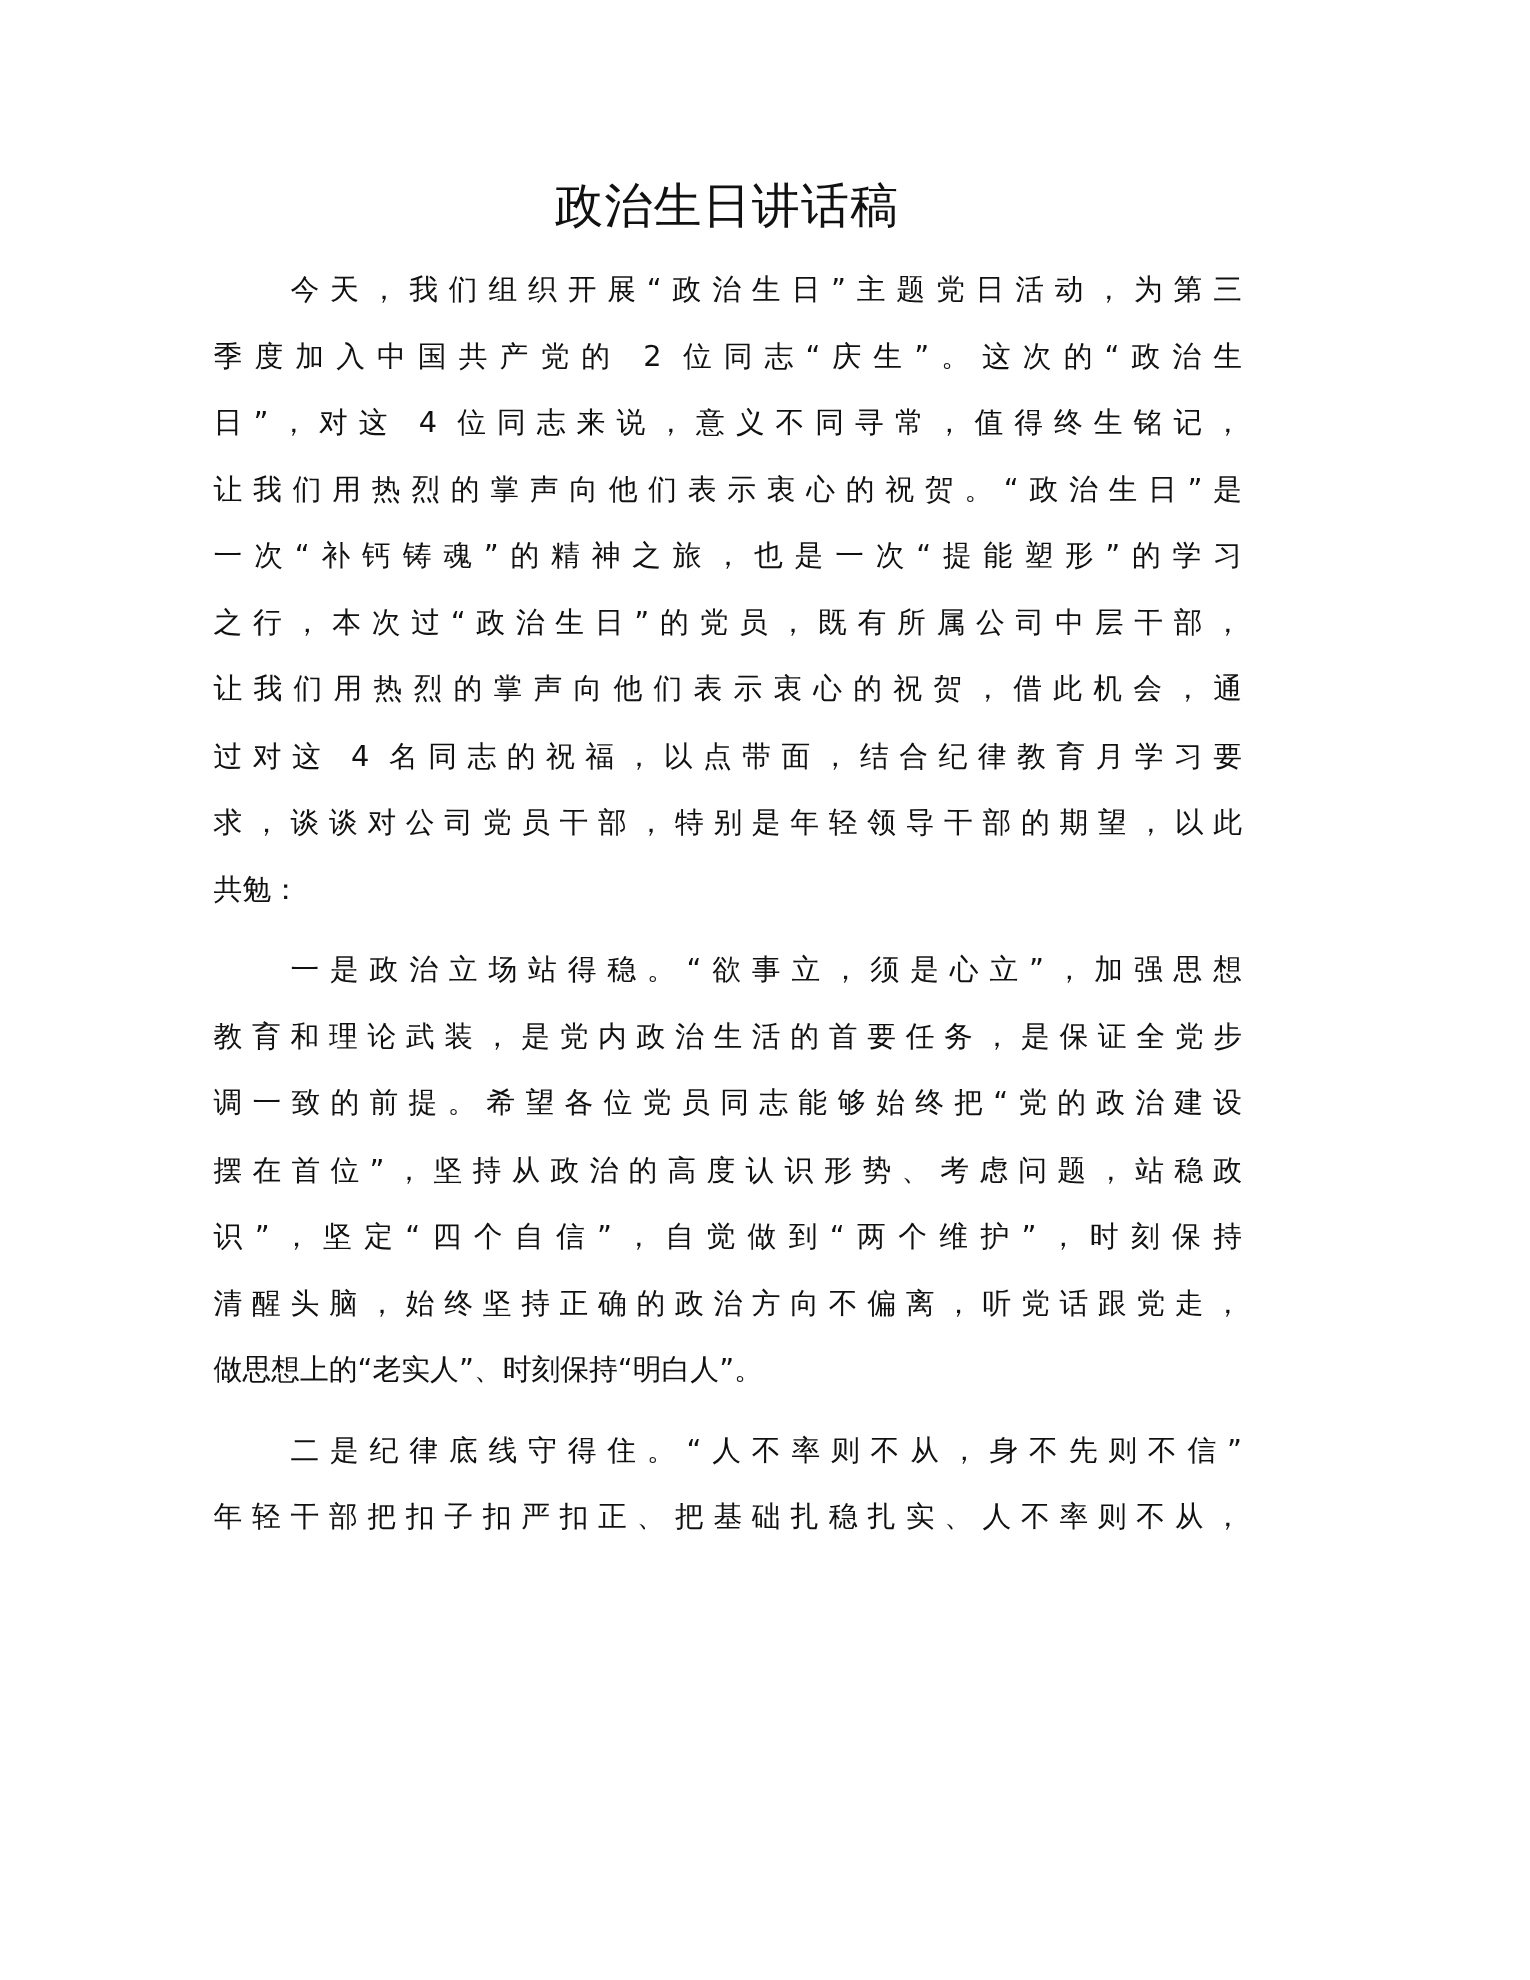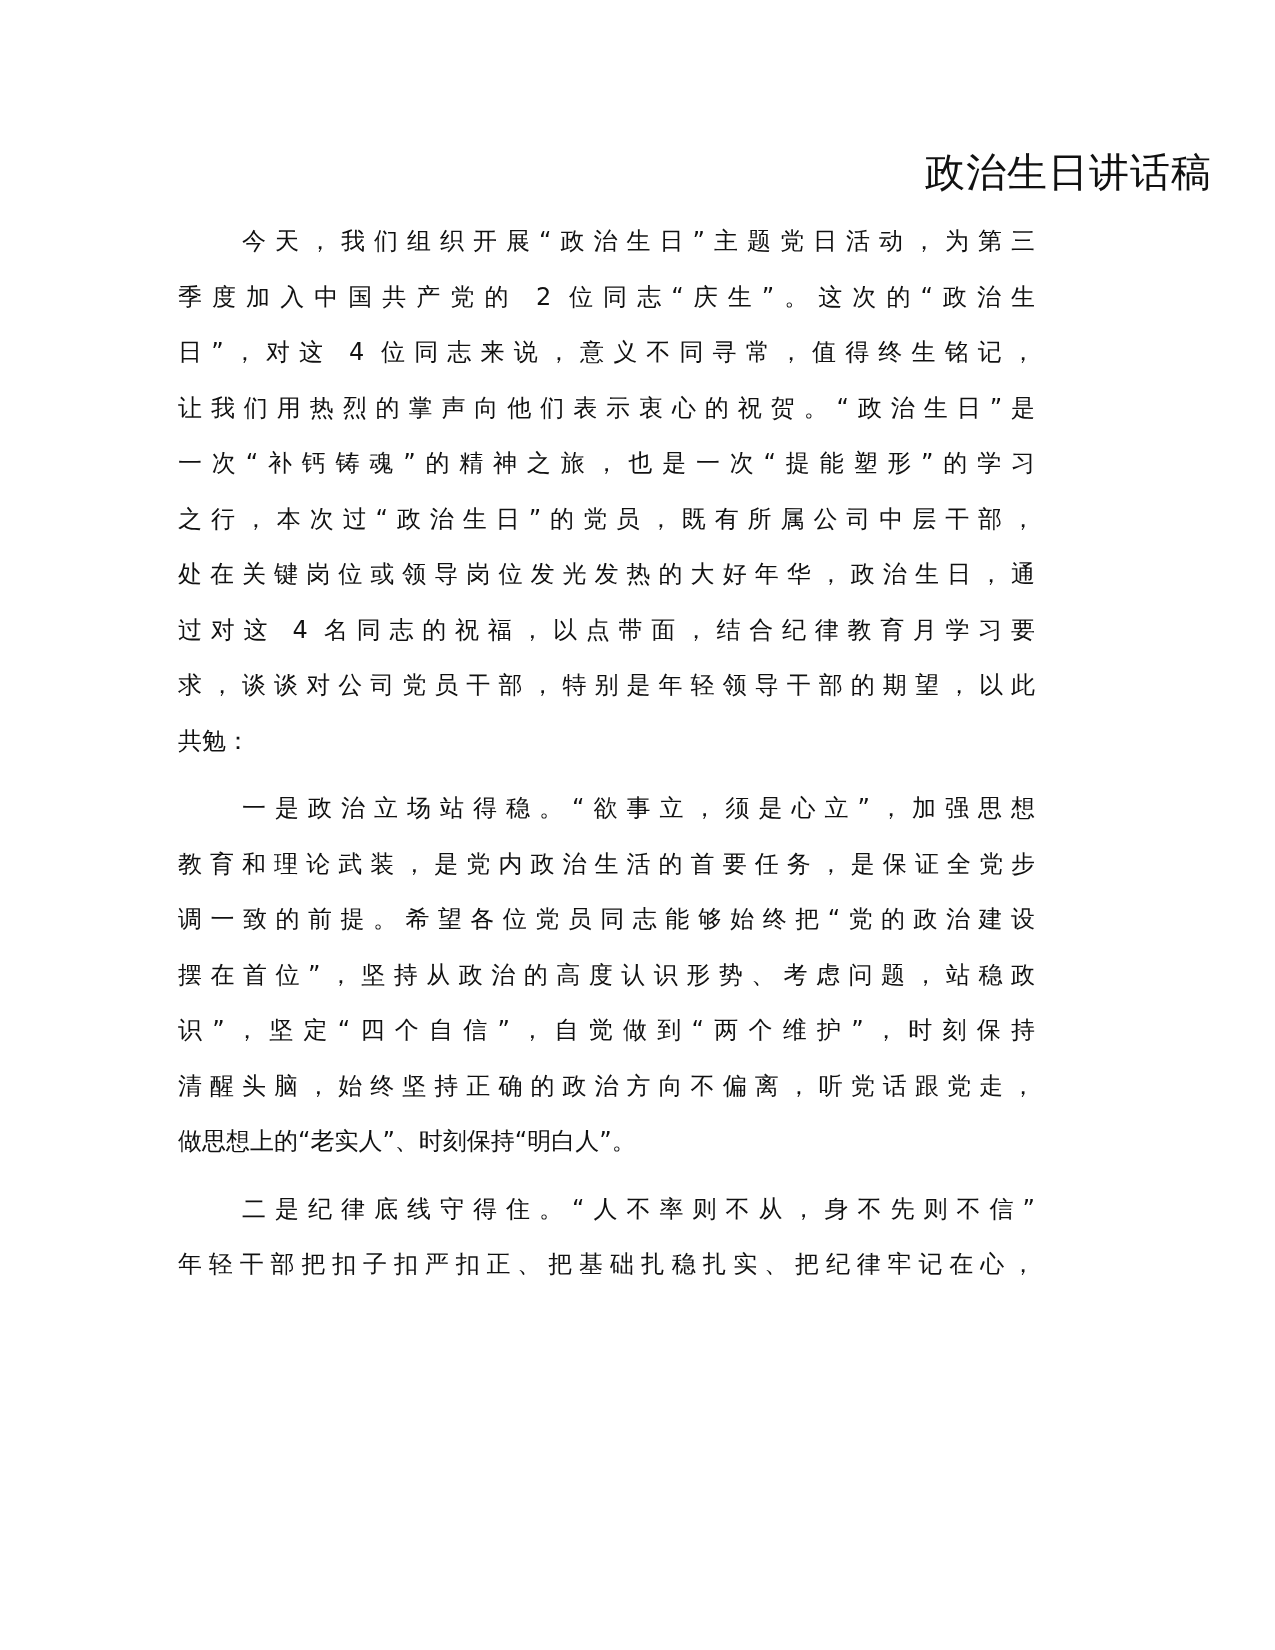--- a/index.html
+++ b/index.html
@@ -21,21 +21,21 @@
       top: 0;
       width: 1275px;
       height: 1650px;
       background: #ffffff;
     }
     .title {
       position: absolute;
       left: 0;
       width: 1212px;
       top: 146px;
-      text-align: right;
+      text-align: center;
       font-size: 40px;
       line-height: 52px;
       letter-spacing: 1px;
       color: #111111;
     }
     .body {
       position: absolute;
       left: 178px;
       top: 214px;
       width: 860px;
@@ -73,21 +73,21 @@
 
   <div class="body">
 
     <div class="para">
       <span class="line indent">今天，我们组织开展“政治生日”主题党日活动，为第三</span>
       <span class="line">季度加入中国共产党的 2 位同志“庆生”。这次的“政治生</span>
       <span class="line">日”，对这 4 位同志来说，意义不同寻常，值得终生铭记，</span>
       <span class="line">让我们用热烈的掌声向他们表示衷心的祝贺。“政治生日”是</span>
       <span class="line">一次“补钙铸魂”的精神之旅，也是一次“提能塑形”的学习</span>
       <span class="line">之行，本次过“政治生日”的党员，既有所属公司中层干部，</span>
-      <span class="line">处在关键岗位或领导岗位发光发热的大好年华，政治生日，通</span>
+      <span class="line">让我们用热烈的掌声向他们表示衷心的祝贺，借此机会，通</span>
       <span class="line">过对这 4 名同志的祝福，以点带面，结合纪律教育月学习要</span>
       <span class="line">求，谈谈对公司党员干部，特别是年轻领导干部的期望，以此</span>
       <span class="line last">共勉：</span>
     </div>
 
     <div class="para-gap"></div>
 
     <div class="para">
       <span class="line indent">一是政治立场站得稳。“欲事立，须是心立”，加强思想</span>
       <span class="line">教育和理论武装，是党内政治生活的首要任务，是保证全党步</span>
@@ -95,17 +95,17 @@
       <span class="line">摆在首位”，坚持从政治的高度认识形势、考虑问题，站稳政</span>
       <span class="line">识”，坚定“四个自信”，自觉做到“两个维护”，时刻保持</span>
       <span class="line">清醒头脑，始终坚持正确的政治方向不偏离，听党话跟党走，</span>
       <span class="line last">做思想上的“老实人”、时刻保持“明白人”。</span>
     </div>
 
     <div class="para-gap"></div>
 
     <div class="para">
       <span class="line indent">二是纪律底线守得住。“人不率则不从，身不先则不信”</span>
-      <span class="line">年轻干部把扣子扣严扣正、把基础扎稳扎实、把纪律牢记在心，</span>
+      <span class="line">年轻干部把扣子扣严扣正、把基础扎稳扎实、人不率则不从，</span>
     </div>
 
   </div>
 </div>
 
 </body></html>

